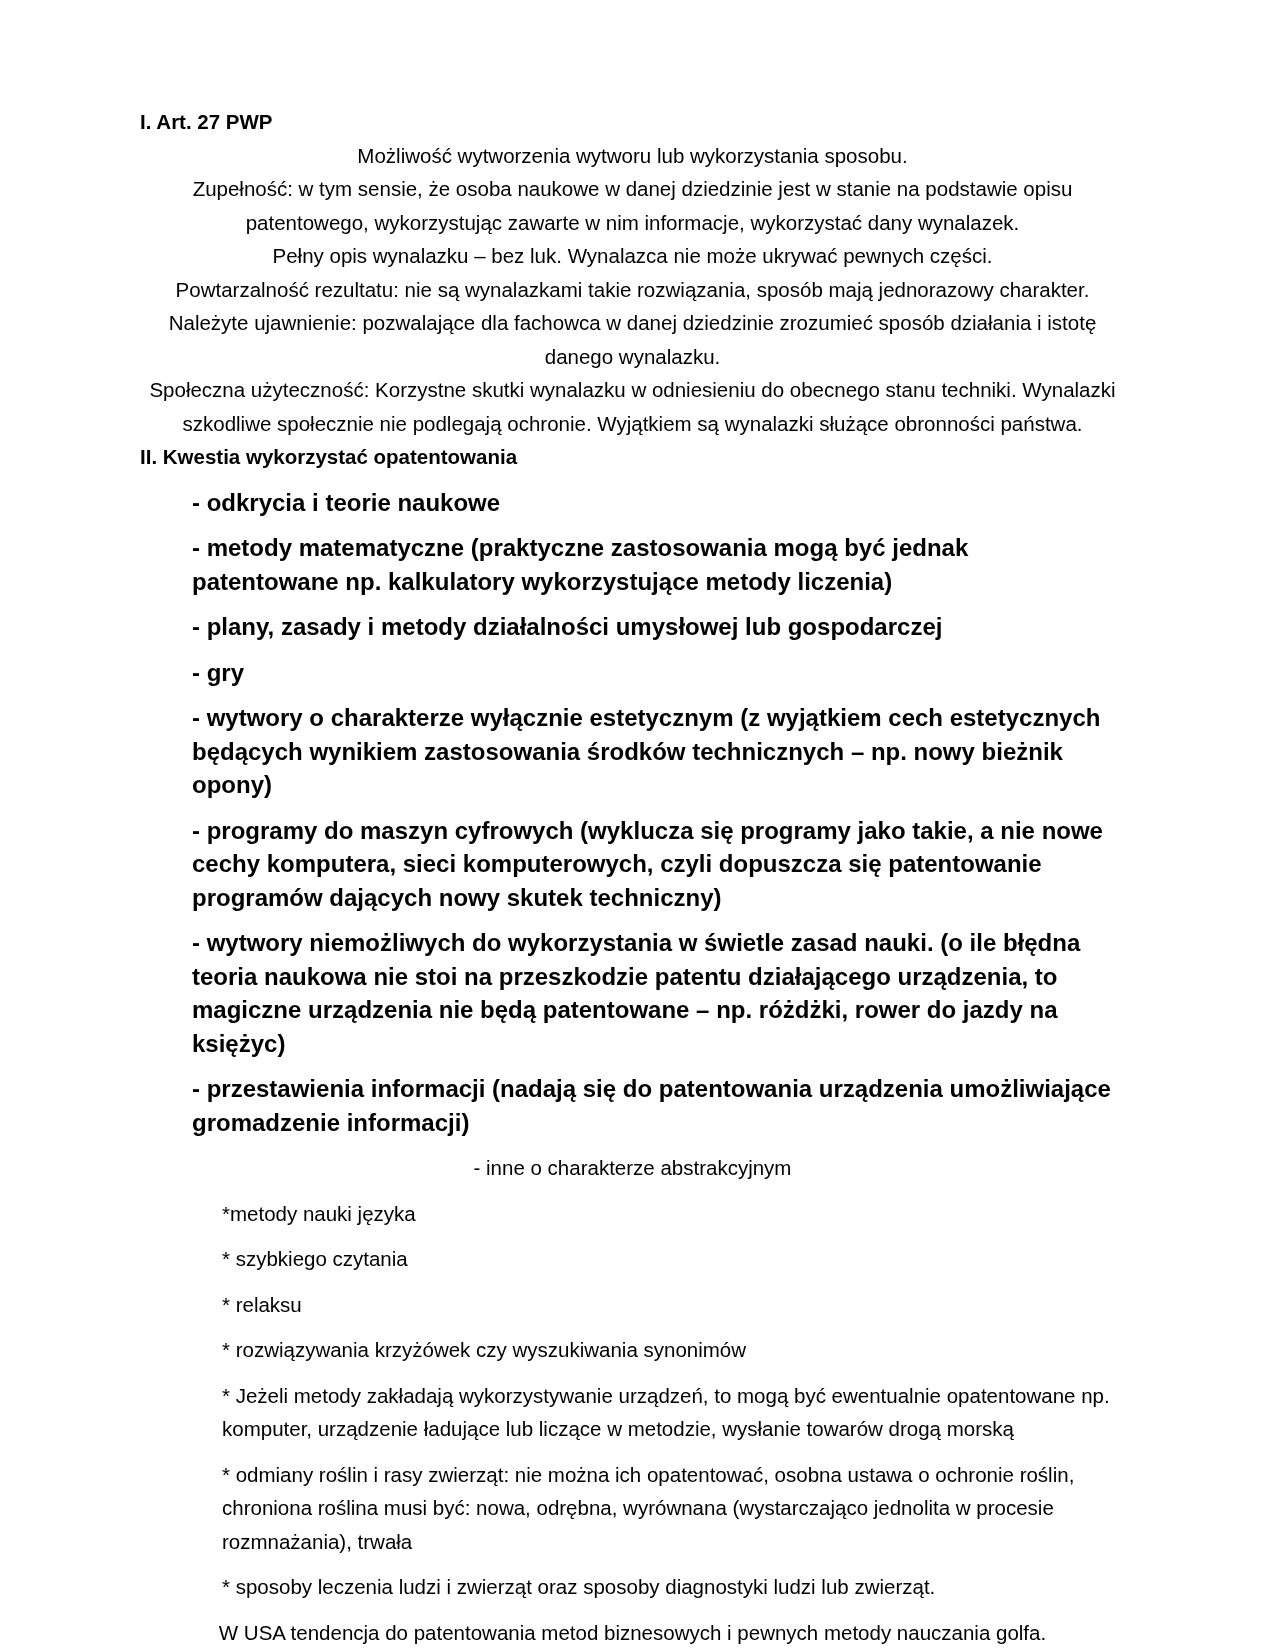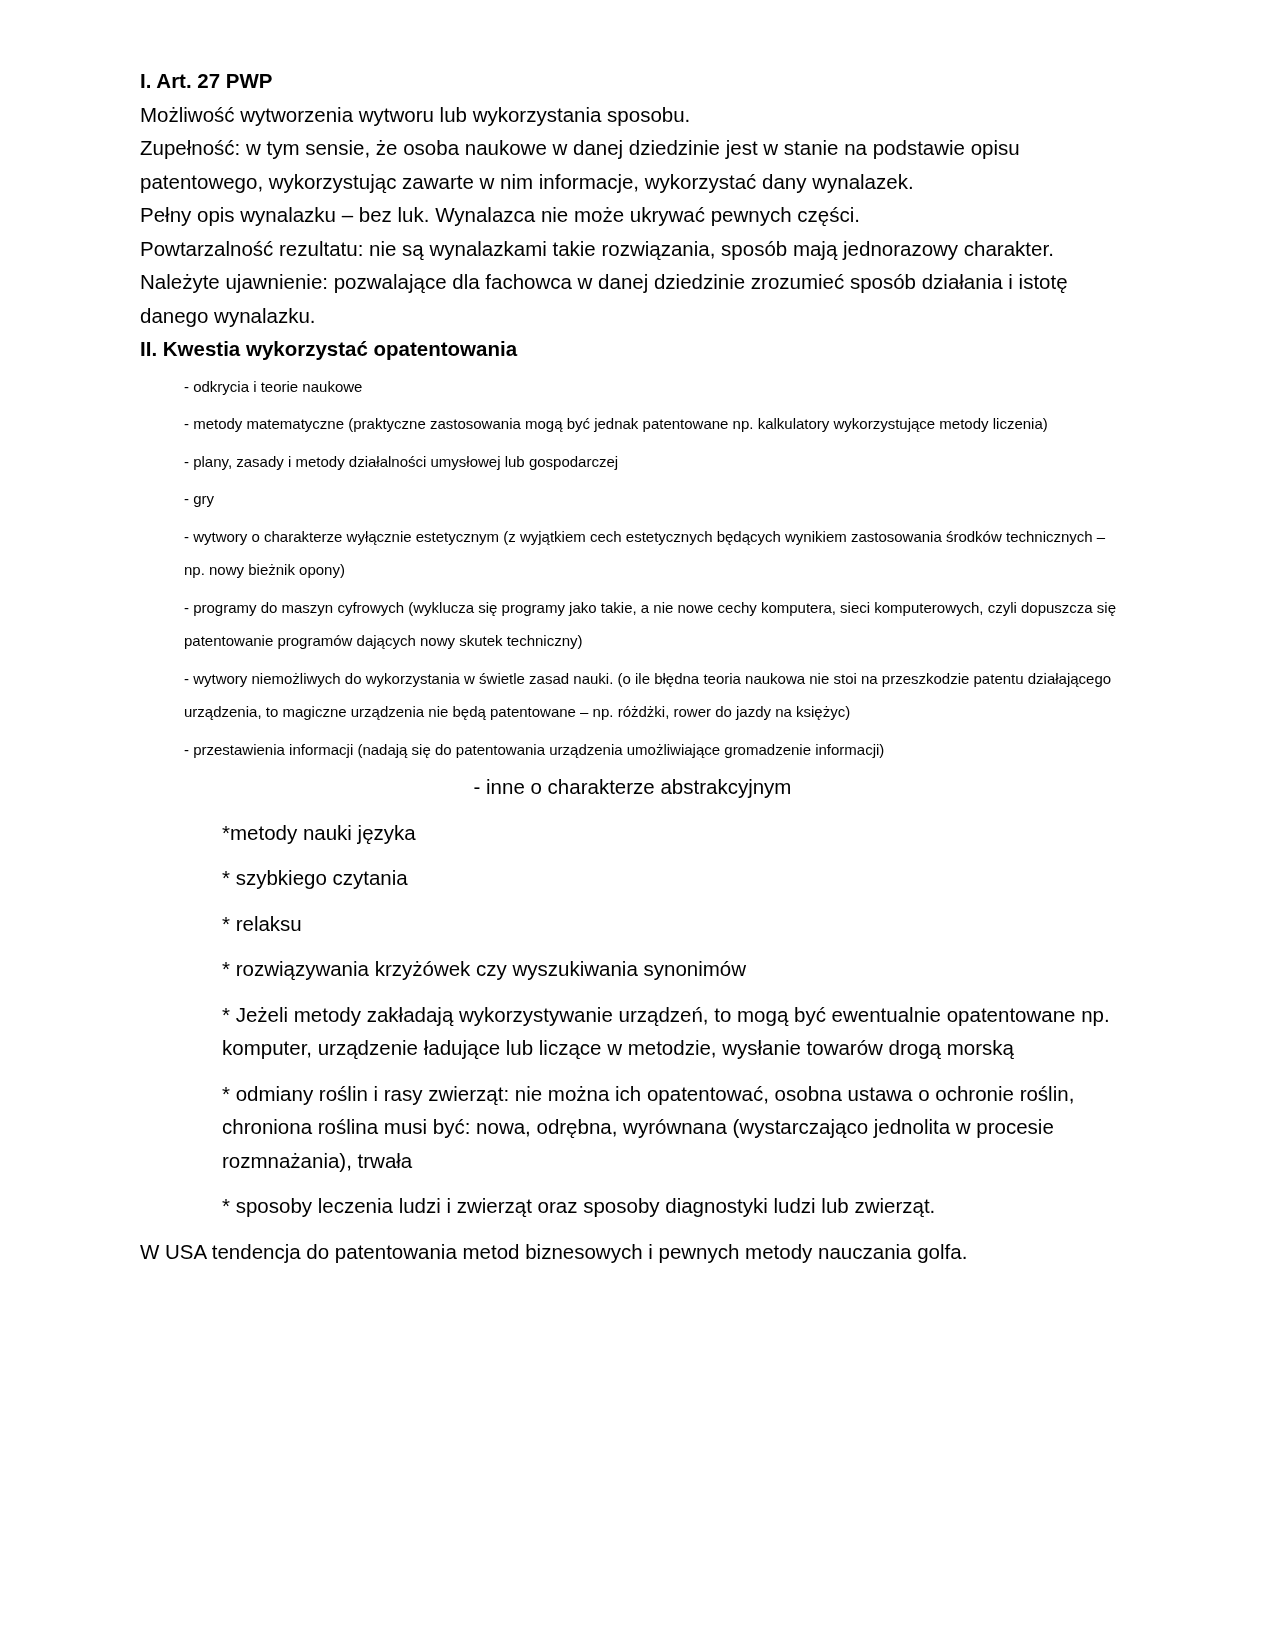--- a/index.html
+++ b/index.html
@@ -11,44 +11,45 @@
     width: 1275px;
     height: 1650px;
     font-family: "Liberation Sans", sans-serif;
     color: #000000;
     -webkit-font-smoothing: antialiased;
   }
   .page {
     box-sizing: border-box;
     width: 1275px;
     height: 1650px;
-    padding: 64px 150px 60px 140px;
+    padding: 105px 150px 60px 140px;
     position: relative;
   }
   .doc {
     font-size: 20.5px;
     line-height: 33.5px;
   }
   .heading {
     font-weight: bold;
     font-size: 20.5px;
     line-height: 33.5px;
     margin: 0;
   }
   .para {
     margin: 0;
     font-size: 20.5px;
     line-height: 33.5px;
-    text-align: left;
+    text-align: center;
   }
   .indent-1 {
-    margin: 4px;
+    margin: 12px;
     padding-left: 40px;
-    font-size: 15px;
+    font-size: 24px;
     line-height: 33.5px;
+    font-weight: bold;
   }
   .indent-0 {
     margin: 0;
     padding-left: 0px;
     font-size: 20.5px;
     line-height: 33.5px;
     text-align: center;
   }
   .indent-2 {
     margin: 12px;
@@ -62,20 +63,21 @@
 
 <div class="page">
   <div class="doc">
 
     <div class="heading">I. Art. 27 PWP</div>
     <div class="para">Możliwość wytworzenia wytworu lub wykorzystania sposobu.</div>
     <div class="para">Zupełność: w tym sensie, że osoba naukowe w danej dziedzinie jest w stanie na podstawie opisu patentowego, wykorzystując zawarte w nim informacje, wykorzystać dany wynalazek.</div>
     <div class="para">Pełny opis wynalazku – bez luk. Wynalazca nie może ukrywać pewnych części.</div>
     <div class="para">Powtarzalność rezultatu: nie są wynalazkami takie rozwiązania, sposób mają jednorazowy charakter.</div>
     <div class="para">Należyte ujawnienie: pozwalające dla fachowca w danej dziedzinie zrozumieć sposób działania i istotę danego wynalazku.</div>
+    <div class="para">Społeczna użyteczność: Korzystne skutki wynalazku w odniesieniu do obecnego stanu techniki. Wynalazki szkodliwe społecznie nie podlegają ochronie. Wyjątkiem są wynalazki służące obronności państwa.</div>
 
     <div class="heading">II. Kwestia wykorzystać opatentowania</div>
 
     <div class="indent-1">- odkrycia i teorie naukowe</div>
     <div class="indent-1">- metody matematyczne (praktyczne zastosowania mogą być jednak patentowane np. kalkulatory wykorzystujące metody liczenia)</div>
     <div class="indent-1">- plany, zasady i metody działalności umysłowej lub gospodarczej</div>
     <div class="indent-1">- gry</div>
     <div class="indent-1">- wytwory o charakterze wyłącznie estetycznym (z wyjątkiem cech estetycznych będących wynikiem zastosowania środków technicznych – np. nowy bieżnik opony)</div>
     <div class="indent-1">- programy do maszyn cyfrowych (wyklucza się programy jako takie, a nie nowe cechy komputera, sieci komputerowych, czyli dopuszcza się  patentowanie programów dających nowy skutek techniczny)</div>
     <div class="indent-1">- wytwory niemożliwych do wykorzystania w świetle zasad nauki. (o ile błędna teoria naukowa nie stoi na przeszkodzie patentu działającego urządzenia, to magiczne urządzenia nie będą patentowane – np. różdżki, rower do jazdy na księżyc)</div>

